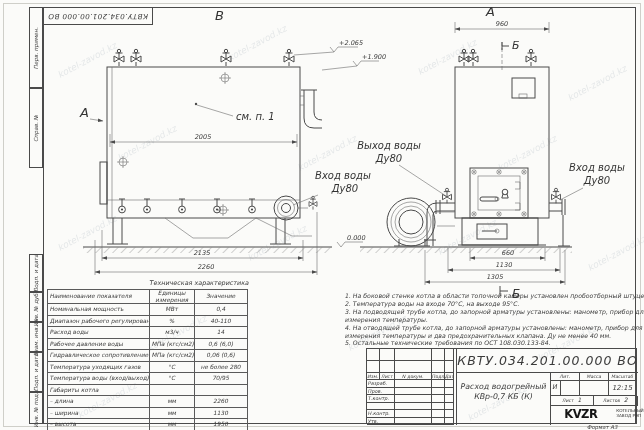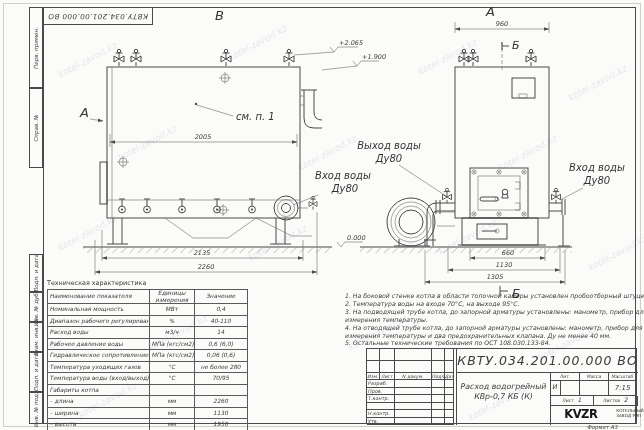--- a/index.html
+++ b/index.html
@@ -20,21 +20,21 @@
   .paper-border{position:absolute;inset:3px;border:1px solid #cfcfc9;}
   .frame{position:absolute;left:43px;top:7px;width:593px;height:417px;border:1.3px solid #4a4a4a;box-sizing:border-box;}
   .topbox{position:absolute;left:43px;top:7px;width:110px;height:18px;border:1px solid #4a4a4a;
           box-sizing:border-box;display:flex;align-items:center;justify-content:center;}
   .topbox span{transform:rotate(180deg);font-size:7.2px;font-style:italic;white-space:nowrap;letter-spacing:.4px;}
   .stampbox{position:absolute;left:29px;width:14px;border:1px solid #4a4a4a;box-sizing:border-box;
             display:flex;align-items:center;justify-content:center;overflow:visible;}
   .stampbox span{transform:rotate(-90deg);white-space:nowrap;font-size:5.6px;font-style:italic;color:#474747;}
   
   .ttwrap{position:absolute;left:47px;top:279px;width:202px;}
-  .tttitle{font-size:6.4px;text-align:left;margin-bottom:2px;}
+  .tttitle{font-size:6.4px;font-style:italic;text-align:right;margin-bottom:2px;}
   table.tt{border-collapse:collapse;width:200px;table-layout:fixed;}
   table.tt td{border:1px solid #5a5a5a;font-size:5.8px;font-style:italic;height:10.5px;
               padding:0 2px;overflow:hidden;white-space:nowrap;}
   table.tt tr.hdr td{height:13px;text-align:center;white-space:normal;line-height:1.05;}
   td.c{text-align:center;}
   td.ind{padding-left:9px;}
   
   .notes{position:absolute;left:345px;top:292px;width:292px;font-size:6.2px;font-style:italic;
          line-height:7.9px;color:#3d3d3d;}
   .notes div{white-space:nowrap;}
@@ -490,21 +490,21 @@
         <div>Масса</div>
         <div>Масштаб</div>
       </div>
       <div class="trv">
         <div class="litsub">
           <span>И</span>
             <span></span>
             <span></span>
         </div>
         <div></div>
-        <div>7:15</div>
+        <div>12:15</div>
       </div>
       <div class="shrow">
         <div>
             <span class="sl">Лист</span>
             <span class="sv">1</span>
           </div>
         <div>
             <span class="sl">Листов</span>
             <span class="sv">2</span>
           </div>

